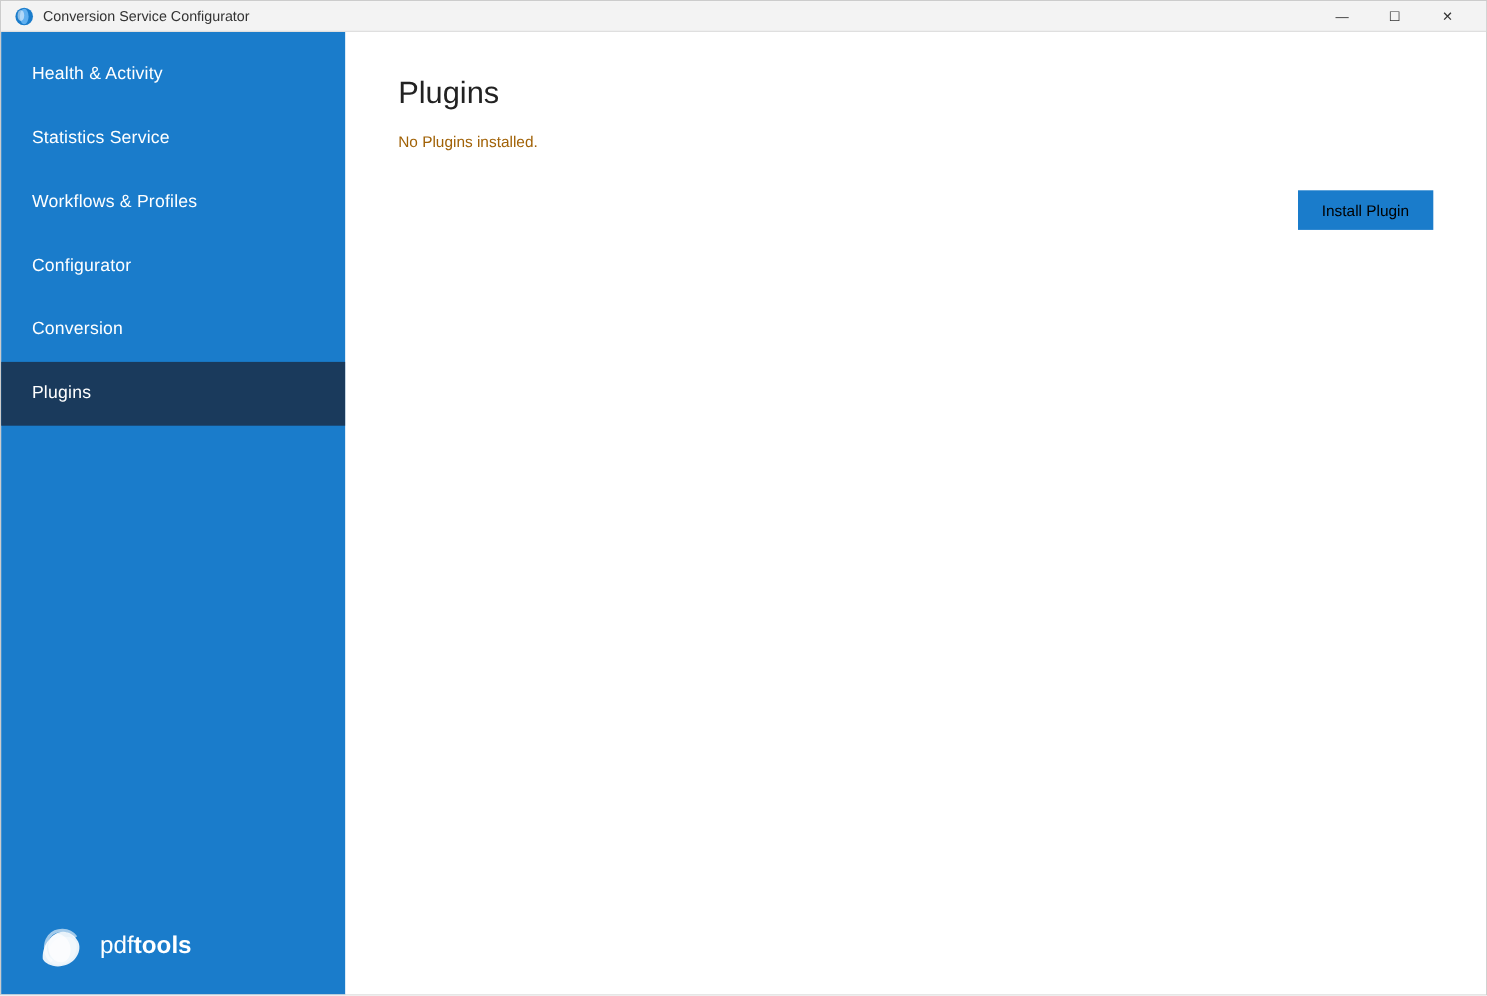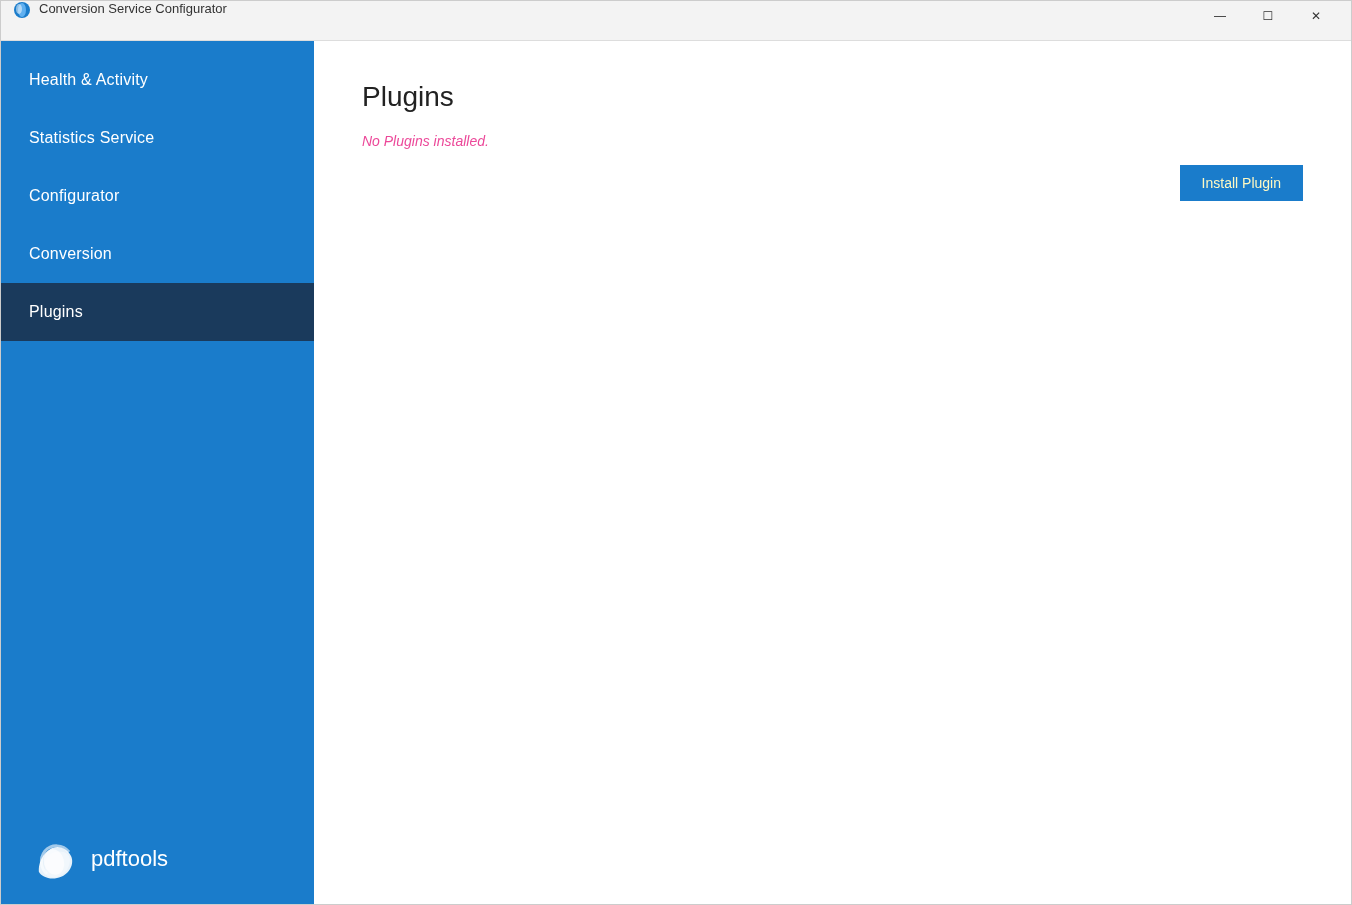--- a/index.html
+++ b/index.html
@@ -20,23 +20,24 @@
       width: 1352px;
       height: 905px;
       display: flex;
       flex-direction: column;
       border: 1px solid #ccc;
       background: #fff;
     }
 
     
     .title-bar {
-      height: 40px;
+      height: 28px;
       background: #f3f3f3;
       display: flex;
+      align-items: center;
       padding: 0 12px;
       border-bottom: 1px solid #ddd;
       flex-shrink: 0;
     }
 
     .title-bar-icon {
       width: 18px;
       height: 18px;
       margin-right: 8px;
       flex-shrink: 0;
@@ -113,57 +114,56 @@
       flex-shrink: 0;
     }
 
     .logo-text {
       color: #fff;
       font-size: 22px;
       font-weight: 400;
     }
 
     .logo-text span {
-      font-weight: 400;
+      font-weight: 700;
     }
 
     
     .content-area {
       flex: 1;
       background: #fff;
       padding: 40px 48px;
       display: flex;
       flex-direction: column;
     }
 
     .page-title {
       font-size: 28px;
       font-weight: 300;
       color: #222;
       margin-bottom: 20px;
     }
 
     .no-plugins-text {
       font-size: 14px;
-      font-style: italic;
-      color: #ec4899;
-      margin-bottom: 16px;
+      color: #a16207;
+      margin-bottom: 36px;
     }
 
     .content-body {
       flex: 1;
       position: relative;
     }
 
     .install-plugin-btn {
       position: absolute;
       top: 0;
       right: 0;
       background: #1a7ccb;
-      color: #fef9c3;
+      color: #000000;
       border: none;
       padding: 10px 22px;
       font-size: 14px;
       cursor: pointer;
       font-family: 'Segoe UI', sans-serif;
       text-align: center;
     }
   </style>
 </head>
 <body>
@@ -186,20 +186,21 @@
     </div>
   </div>
 
   <div class="main-area">
 
     <div class="sidebar">
       <nav class="sidebar-nav">
 
       <div class="sidebar-item">Health &amp; Activity</div>
           <div class="sidebar-item">Statistics Service</div>
+          <div class="sidebar-item">Workflows &amp; Profiles</div>
           <div class="sidebar-item">Configurator</div>
           <div class="sidebar-item">Conversion</div>
           <div class="sidebar-item active">Plugins</div>
         </nav>
       <div class="sidebar-logo">
         <div class="logo-icon">
           <svg viewBox="0 0 50 50" xmlns="http://www.w3.org/2000/svg">
             <path d="M10 38 C10 38 8 25 20 16 C28 10 38 14 42 22 C46 30 40 42 28 44 C20 46 12 42 10 38 Z" fill="white" opacity="0.9"></path>
             <path d="M18 40 C12 35 10 25 16 17 C22 10 34 10 40 18" fill="none" stroke="white" stroke-width="3" opacity="0.6"></path>
             <ellipse cx="25" cy="28" rx="10" ry="13" fill="white" opacity="0.7" transform="rotate(-15 25 28)"></ellipse>

